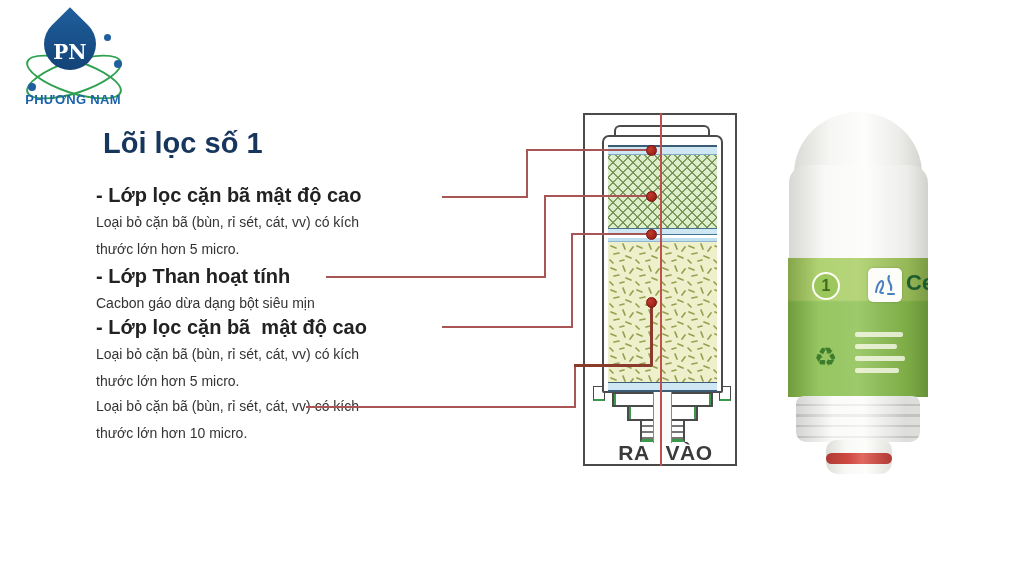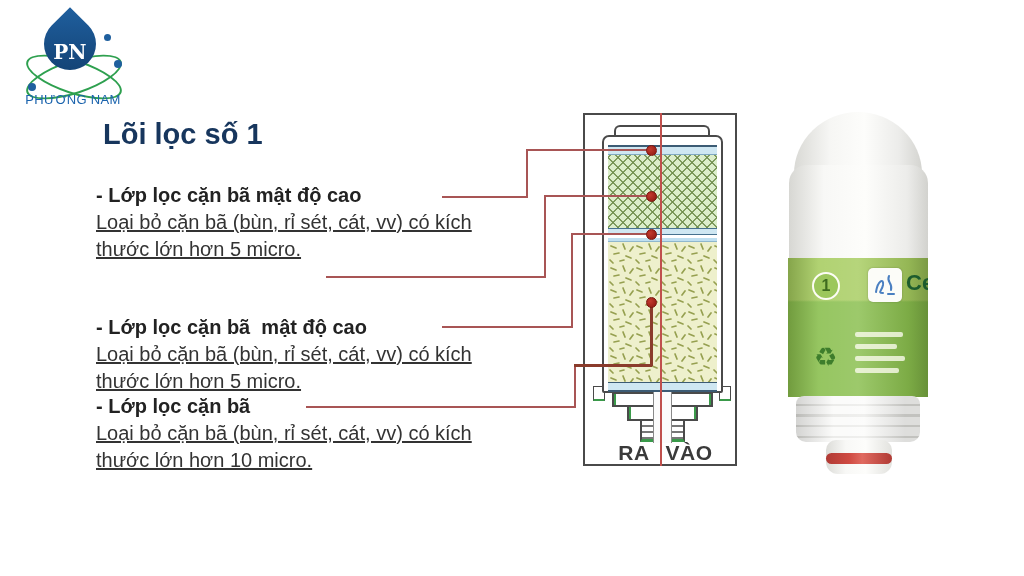--- a/index.html
+++ b/index.html
@@ -10,29 +10,29 @@
   .logo{position:absolute;left:8px;top:4px;width:110px;height:104px;}
   .drop{position:absolute;left:26px;top:14px;width:52px;height:52px;
         background:linear-gradient(135deg,var(--drop_blue,#1f5f9e),#123f70);
         border-radius:0 50% 50% 50%;transform:rotate(45deg);}
   .drop-text{position:absolute;left:26px;top:36px;width:52px;text-align:center;
         font-family:"DejaVu Serif",serif;font-weight:bold;font-size:20px;color:#fff;}
   .orbit{position:absolute;left:6px;top:56px;width:96px;height:30px;border:2.5px solid var(--brand_green,#2ea04f);
         border-radius:50%;}
   .orbit.o1{transform:rotate(-18deg);} .orbit.o2{transform:rotate(18deg);}
   .odot{position:absolute;width:8px;height:8px;border-radius:50%;background:var(--drop_blue,#1f5f9e);}
-  .company{position:absolute;left:0;top:88px;width:110px;text-align:center;font-weight:normal;
+  .company{position:absolute;left:0;top:88px;width:110px;text-align:center;font-weight:bold;
         font-size:13px;letter-spacing:.3px;color:var(--brand_blue,#1a63ad);}
 
   
-  .title{position:absolute;left:93px;top:118px;font-size:29px;font-weight:bold;
+  .title{position:absolute;left:93px;top:127px;font-size:29px;font-weight:bold;
         color:var(--title_blue,#17365d);}
   .layer-block{position:absolute;left:86px;width:500px;line-height:27px;}
   .layer-heading{font-size:20px;font-weight:bold;color:#222;white-space:pre-wrap;}
-  .layer-desc{font-size:20px;color:#333;white-space:pre-wrap;text-decoration:underline;}
+  .layer-desc{font-size:14px;color:#333;white-space:pre-wrap;}
   .b1{top:182px;} .b2{top:263px;} .b3{top:314px;} .b4{top:393px;}
 
   
   .cl{position:absolute;background:var(--connector_red,#a85555);}
   .cl.dark{background:var(--connector_dark_red,#8a3b2b);}
   .marker-dot{position:absolute;width:11px;height:11px;border-radius:50%;
         background:radial-gradient(circle at 35% 35%, #c33a2e, #8c1710);
         border:1px solid #7a150f;box-sizing:border-box;z-index:12;}
 
   
@@ -120,27 +120,30 @@
     <div class="company">PHƯƠNG NAM</div>
   </div>
 
   <div class="title">Lõi lọc số 1</div>
 
   <div class="layer-block b1">
     <div class="layer-heading">- Lớp lọc cặn bã mật độ cao</div>
     <div class="layer-desc">Loại bỏ cặn bã (bùn, rỉ sét, cát, vv) có kích
 thước lớn hơn 5 micro.</div>
   </div>
+  <div class="layer-block b2">
+    <div class="layer-heading">- Lớp Than hoạt tính</div>
+    <div class="layer-desc">Cacbon gáo dừa dạng bột siêu mịn</div>
+  </div>
   <div class="layer-block b3">
     <div class="layer-heading">- Lớp lọc cặn bã  mật độ cao</div>
     <div class="layer-desc">Loại bỏ cặn bã (bùn, rỉ sét, cát, vv) có kích
 thước lớn hơn 5 micro.</div>
   </div>
   <div class="layer-block b4">
-    <div class="layer-heading">- Lớp lọc cặn bã</div>
     <div class="layer-desc">Loại bỏ cặn bã (bùn, rỉ sét, cát, vv) có kích
 thước lớn hơn 10 micro.</div>
   </div>
 
   <div class="outer-box"></div>
   <div class="ear" style="left:583px;"></div>
   <div class="ear" style="left:709px;"></div>
   <div class="shoulder"></div>
   <div class="body-shell"></div>
   <div class="layers">

